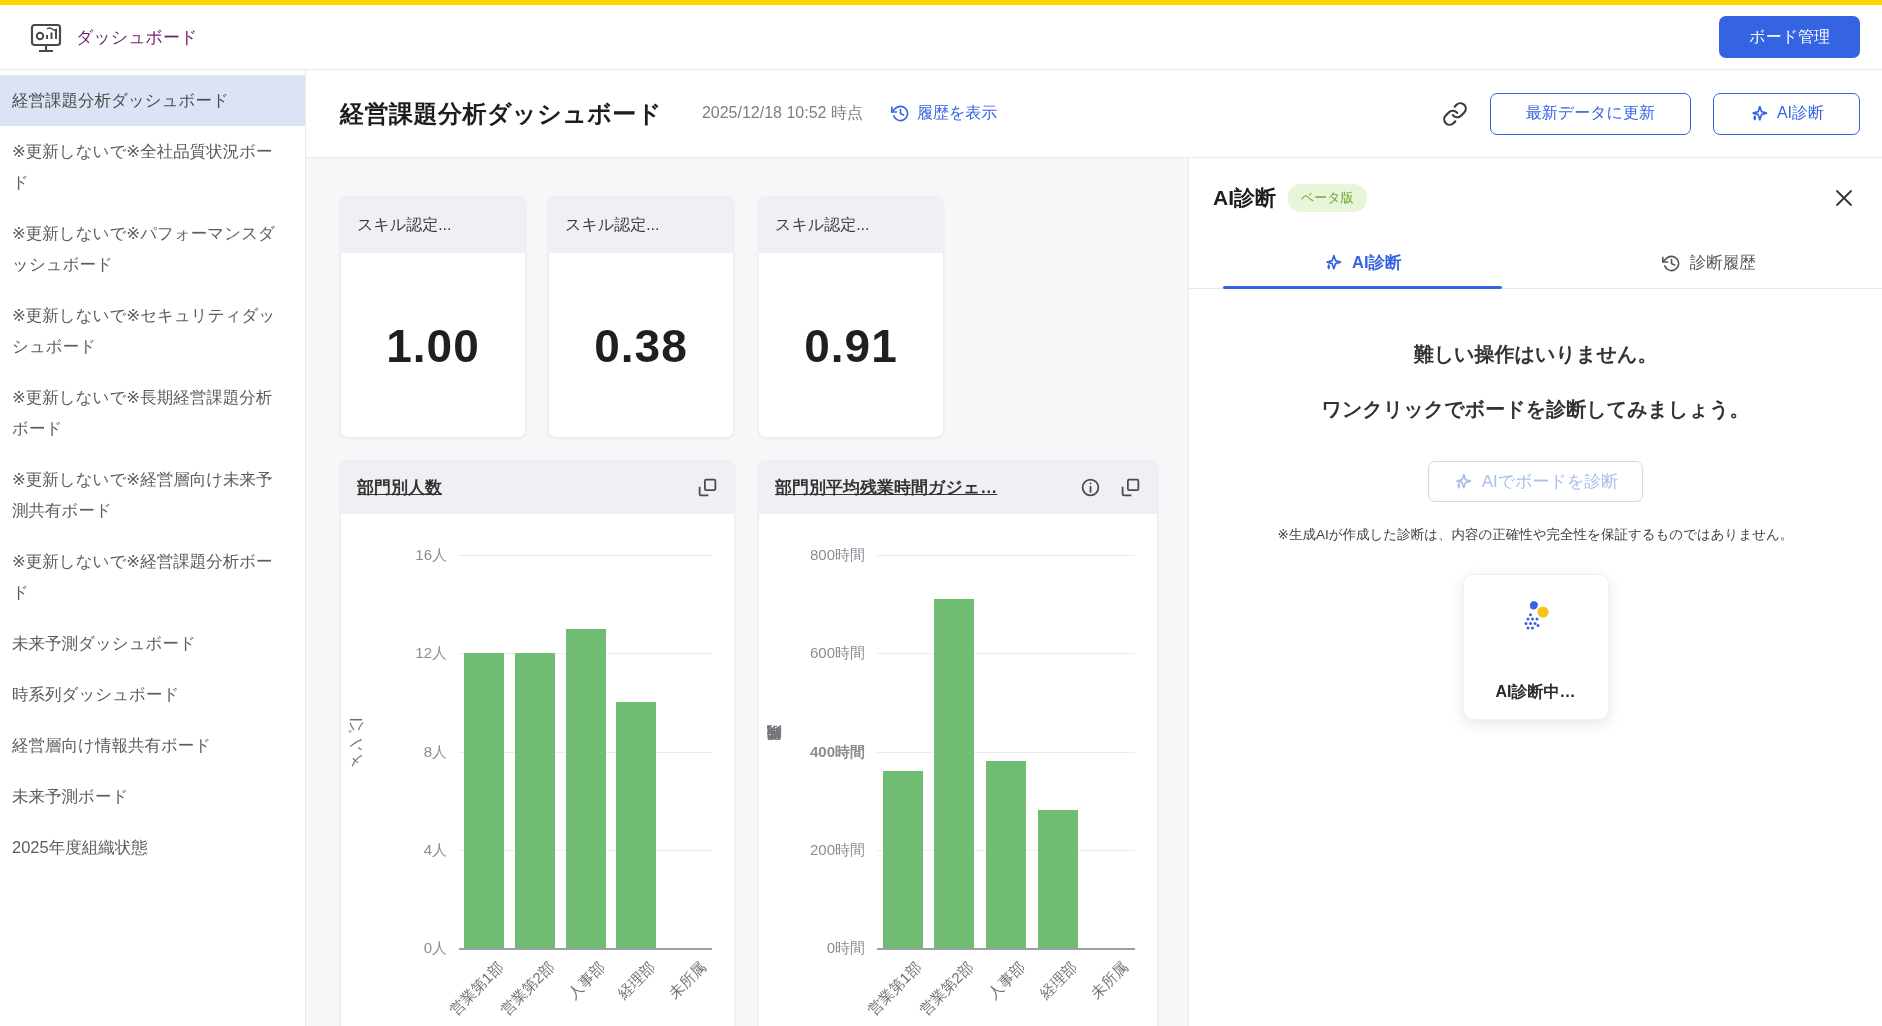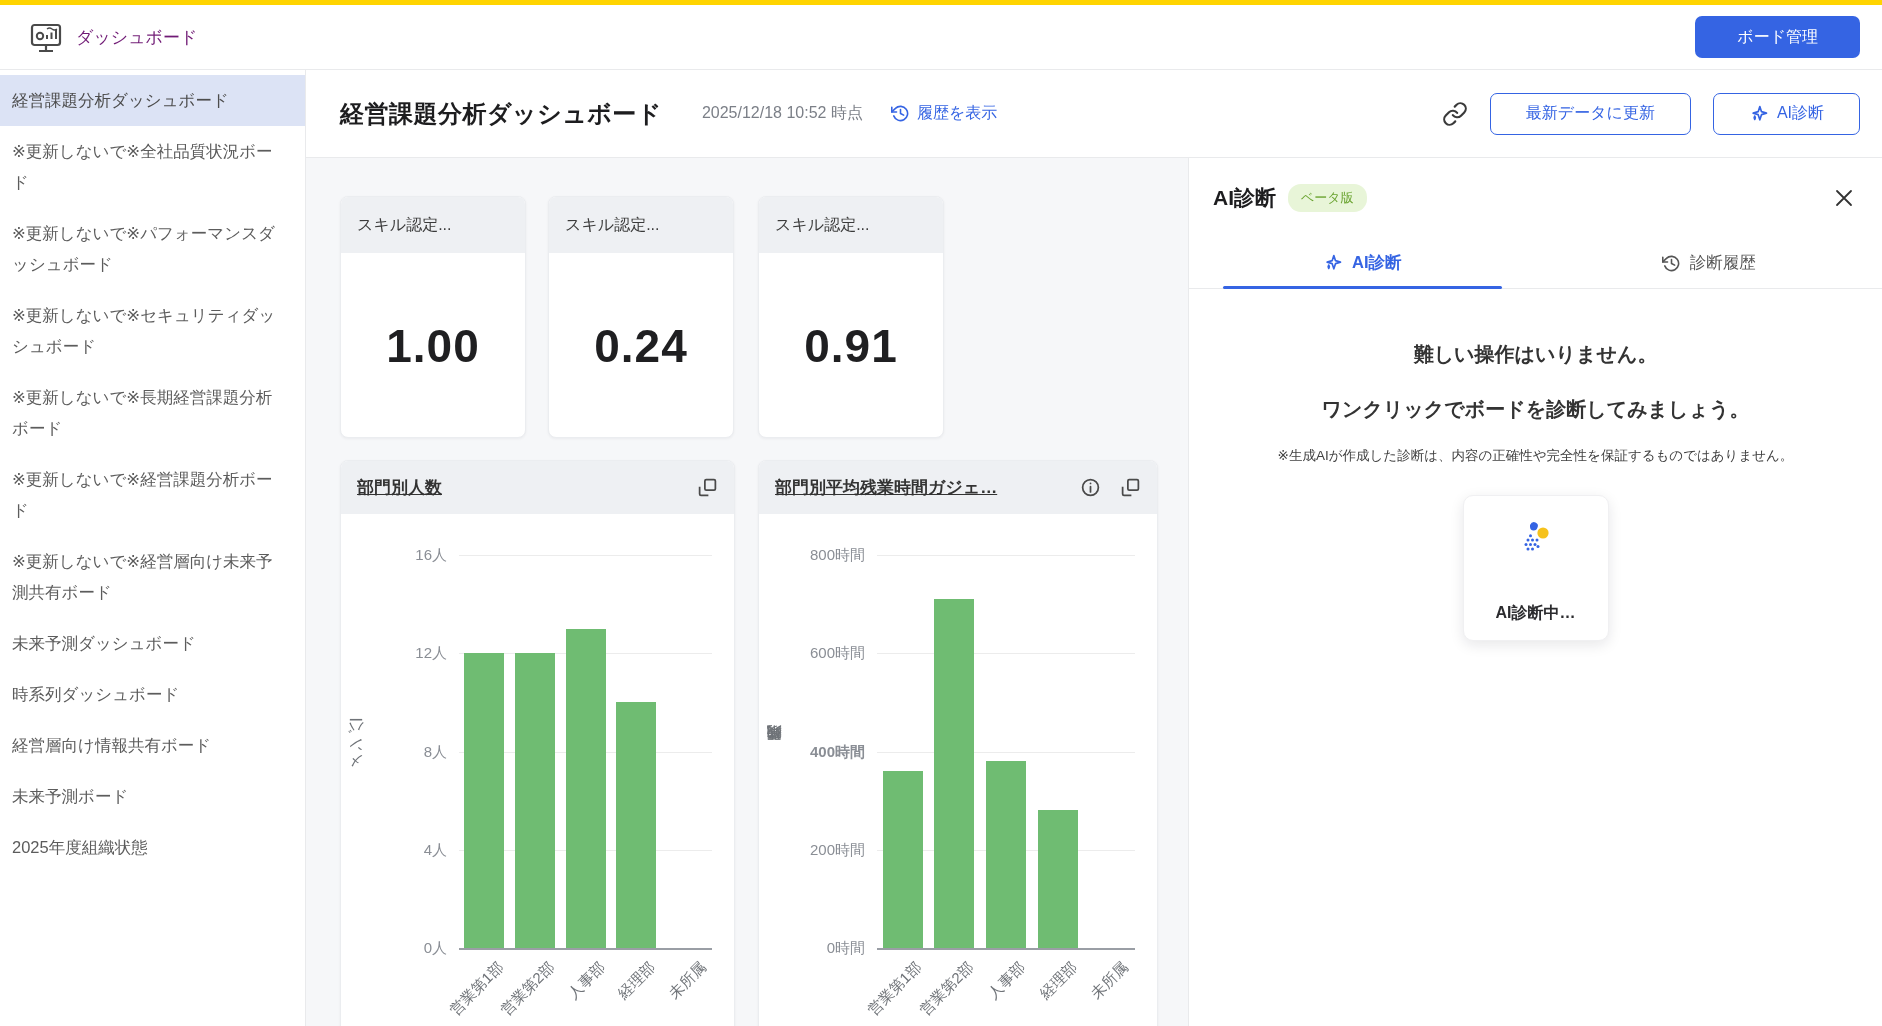--- a/index.html
+++ b/index.html
@@ -4,21 +4,21 @@
 <style>
   * { margin:0; padding:0; box-sizing:border-box; }
   html,body { width:1882px; height:1026px; overflow:hidden; }
   body { font-family:"Liberation Sans","DejaVu Sans",sans-serif; background:#fff; position:relative; color:#333; }
 
   
   .topbar { position:absolute; left:0; top:0; width:1882px; height:70px; background:#fff; border-bottom:1px solid #e9eaec; }
   .topbar::before { content:""; position:absolute; left:0; top:0; width:100%; height:5px; background:#ffd400; }
   .app-brand { position:absolute; left:28px; top:5px; height:65px; display:flex; align-items:center; gap:12px; }
   .app-title { font-size:17px; color:#701a75; font-weight:500; }
-  .btn-primary { position:absolute; right:22px; top:16px; height:42px; padding:0 42px; background:#3564e3; color:#fff; font-size:16px; font-weight:500; border:none; border-radius:7px; display:flex; align-items:center; cursor:pointer; }
+  .btn-primary { position:absolute; right:22px; top:16px; height:42px; padding:0 30px; background:#3564e3; color:#fff; font-size:16px; font-weight:500; border:none; border-radius:7px; display:flex; align-items:center; cursor:pointer; }
 
   
   .sidebar { position:absolute; left:0; top:70px; width:306px; bottom:0; background:#fff; border-right:1px solid #e9eaec; padding-top:5px; }
   .side-item { padding:10px 16px 10px 12px; font-size:16.5px; line-height:31px; color:#5c5c5c; cursor:pointer; }
   .side-item.selected { background:#dce3f5; color:#4c4c4c; }
 
   
   .page-header { position:absolute; left:306px; top:70px; width:1576px; height:88px; background:#fff; border-bottom:1px solid #e9eaec; display:flex; align-items:center; padding:0 22px 0 34px; }
   .page-title { font-size:24px; font-weight:700; color:#1d1d1f; letter-spacing:0.5px; }
   .timestamp { margin-left:40px; font-size:16px; color:#7b7f87; }
@@ -86,22 +86,22 @@
   </div>
   <button class="btn-primary">ボード管理</button>
 </div>
 
 <div class="sidebar">
   <div class="side-item selected">経営課題分析ダッシュボード</div>
   <div class="side-item">※更新しないで※全社品質状況ボード</div>
   <div class="side-item">※更新しないで※パフォーマンスダッシュボード</div>
   <div class="side-item">※更新しないで※セキュリティダッシュボード</div>
   <div class="side-item">※更新しないで※長期経営課題分析ボード</div>
+  <div class="side-item">※更新しないで※経営層向け未来予測共有ボード</div>
   <div class="side-item">※更新しないで※経営課題分析ボード</div>
-  <div class="side-item">※更新しないで※経営層向け未来予測共有ボード</div>
   <div class="side-item">未来予測ダッシュボード</div>
   <div class="side-item">時系列ダッシュボード</div>
   <div class="side-item">経営層向け情報共有ボード</div>
   <div class="side-item">未来予測ボード</div>
   <div class="side-item">2025年度組織状態</div>
 </div>
 
 <div class="page-header">
   <span class="page-title">経営課題分析ダッシュボード</span>
   <span class="timestamp">2025/12/18 10:52 時点</span>
@@ -137,21 +137,21 @@
 </div>
 
 <div class="main">
 
   <div class="card kpi-card" style="left:34px;">
     <div class="card-head">スキル認定...</div>
     <div class="kpi-value">1.00</div>
   </div>
   <div class="card kpi-card" style="left:242px;">
     <div class="card-head">スキル認定...</div>
-    <div class="kpi-value">0.24</div>
+    <div class="kpi-value">0.38</div>
   </div>
   <div class="card kpi-card" style="left:452px;">
     <div class="card-head">スキル認定...</div>
     <div class="kpi-value">0.91</div>
   </div>
 
   <div class="card chart-card" style="left:34px; width:395px;">
     <div class="card-head">
       <span class="chart-title">部門別人数</span>
       <span class="head-icons">
@@ -258,20 +258,29 @@
             <path d="M3.5 15a9 9 0 1 0 2.1-9.4L1 10"></path>
             <path d="M12 7v5l4 2"></path>
         </svg>
       </span>
       <span>診断履歴</span>
     </div>
   </div>
   <div class="panel-body">
     <div class="lead-line first">難しい操作はいりません。</div>
     <div class="lead-line second">ワンクリックでボードを診断してみましょう。</div>
+    <button class="btn-disabled" disabled="">
+      <span>
+        <svg width="20" height="20" viewBox="0 0 24 24" fill="none" stroke="#a7bfea" stroke-width="2" stroke-linejoin="round">
+          <path d="M13 3l2 6.2L21 11l-6 1.8L13 19l-2-6.2L5 11l6-1.8z"></path>
+          <path d="M6.2 16.5l.7 2 .7-2-.7-2z" fill="#a7bfea"></path>
+        </svg>
+      </span>
+      <span>AIでボードを診断</span>
+    </button>
     <div class="disclaimer">※生成AIが作成した診断は、内容の正確性や完全性を保証するものではありません。</div>
     <div class="diag-card">
       <span>
         <svg width="46" height="46" viewBox="0 0 46 46">
           <path d="M17 12q2-4 5.5-2.5t2 5q-1 3.5-4.5 3t-3-5.5z" fill="#3564e3"></path>
           <circle cx="30" cy="20" r="5.6" fill="#f6c21c"></circle>
           <g fill="#3564e3">
             <circle cx="15" cy="27" r="1.5"></circle>
               <circle cx="19.5" cy="27" r="1.5"></circle>
               <circle cx="24" cy="27" r="1.5"></circle>

